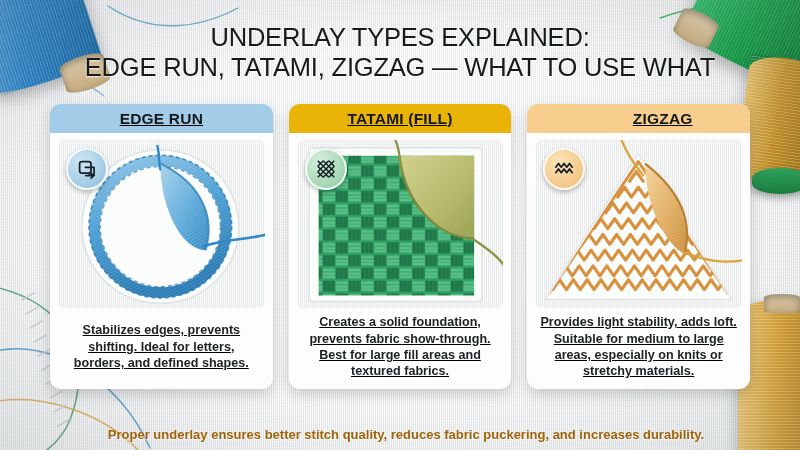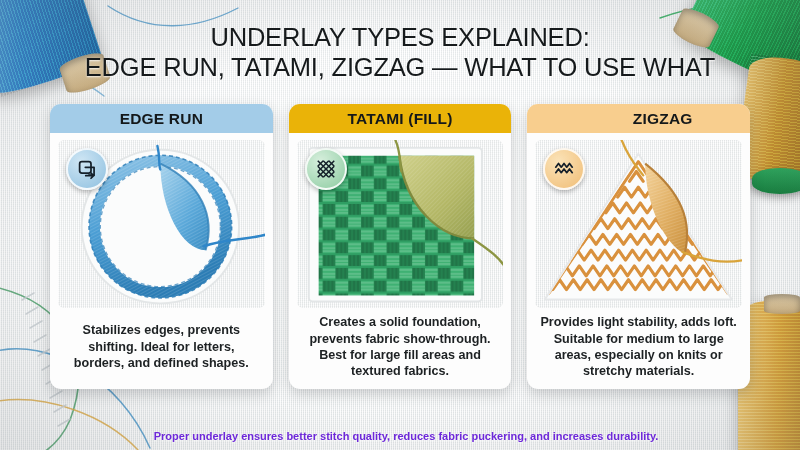--- a/index.html
+++ b/index.html
@@ -35,21 +35,21 @@
 
   
   #title{position:absolute;left:0;right:0;top:22px;text-align:center;
     font-weight:normal;font-size:25.5px;line-height:30px;color:#161a1c;
     letter-spacing:-.2px;z-index:6;
     text-shadow:0 1px 2px rgba(255,255,255,.85);}
   #title .l2{display:block;}
 
   
   #cards{position:absolute;left:50px;top:104px;width:700px;height:285px;
-    display:flex;gap:16px;z-index:6;}
+    display:flex;gap:16px;z-index:6;text-decoration:underline;}
   .card{flex:1;background:#fdfdfd;border-radius:11px;overflow:hidden;
     box-shadow:0 5px 14px rgba(40,45,50,.22);display:flex;flex-direction:column;}
   .card-head{height:29px;display:flex;align-items:center;justify-content:center;
     font-weight:bold;font-size:15.5px;color:#14181a;letter-spacing:.2px;}
   .swatch-wrap{margin:7px 8px 0 8px;height:168px;border-radius:7px;position:relative;
     overflow:hidden;background:#e9eaea;}
   .swatch{position:absolute;inset:0;}
   .badge{position:absolute;left:8px;top:8px;width:38px;height:38px;border-radius:50%;
     display:flex;align-items:center;justify-content:center;z-index:4;
     box-shadow:0 2px 5px rgba(0,0,0,.28);border:2px solid rgba(255,255,255,.85);}
@@ -58,21 +58,21 @@
 
   
   .fab{position:absolute;inset:0;
     background:
       repeating-linear-gradient(90deg, rgba(255,255,255,.75) 0 1px, rgba(226,229,230,.6) 1px 2px),
       repeating-linear-gradient(0deg,  rgba(255,255,255,.7) 0 1px, rgba(224,228,229,.55) 1px 2px),
       linear-gradient(160deg,#f0f1f1,#e4e6e6);}
 
   
   #footer{position:absolute;left:0;right:0;bottom:8px;text-align:center;z-index:6;
-    font-size:11px;font-weight:600;color:#6d28d9;
+    font-size:13px;font-weight:600;color:#a16207;
     text-shadow:0 1px 2px rgba(255,255,255,.9);padding-left:12px;}
 </style>
 </head>
 <body>
 
 <div id="bg">
   <div class="linen"></div>
 
   <svg width="800" height="450" style="position:absolute;inset:0;">
     <g fill="none" stroke-linecap="round">

